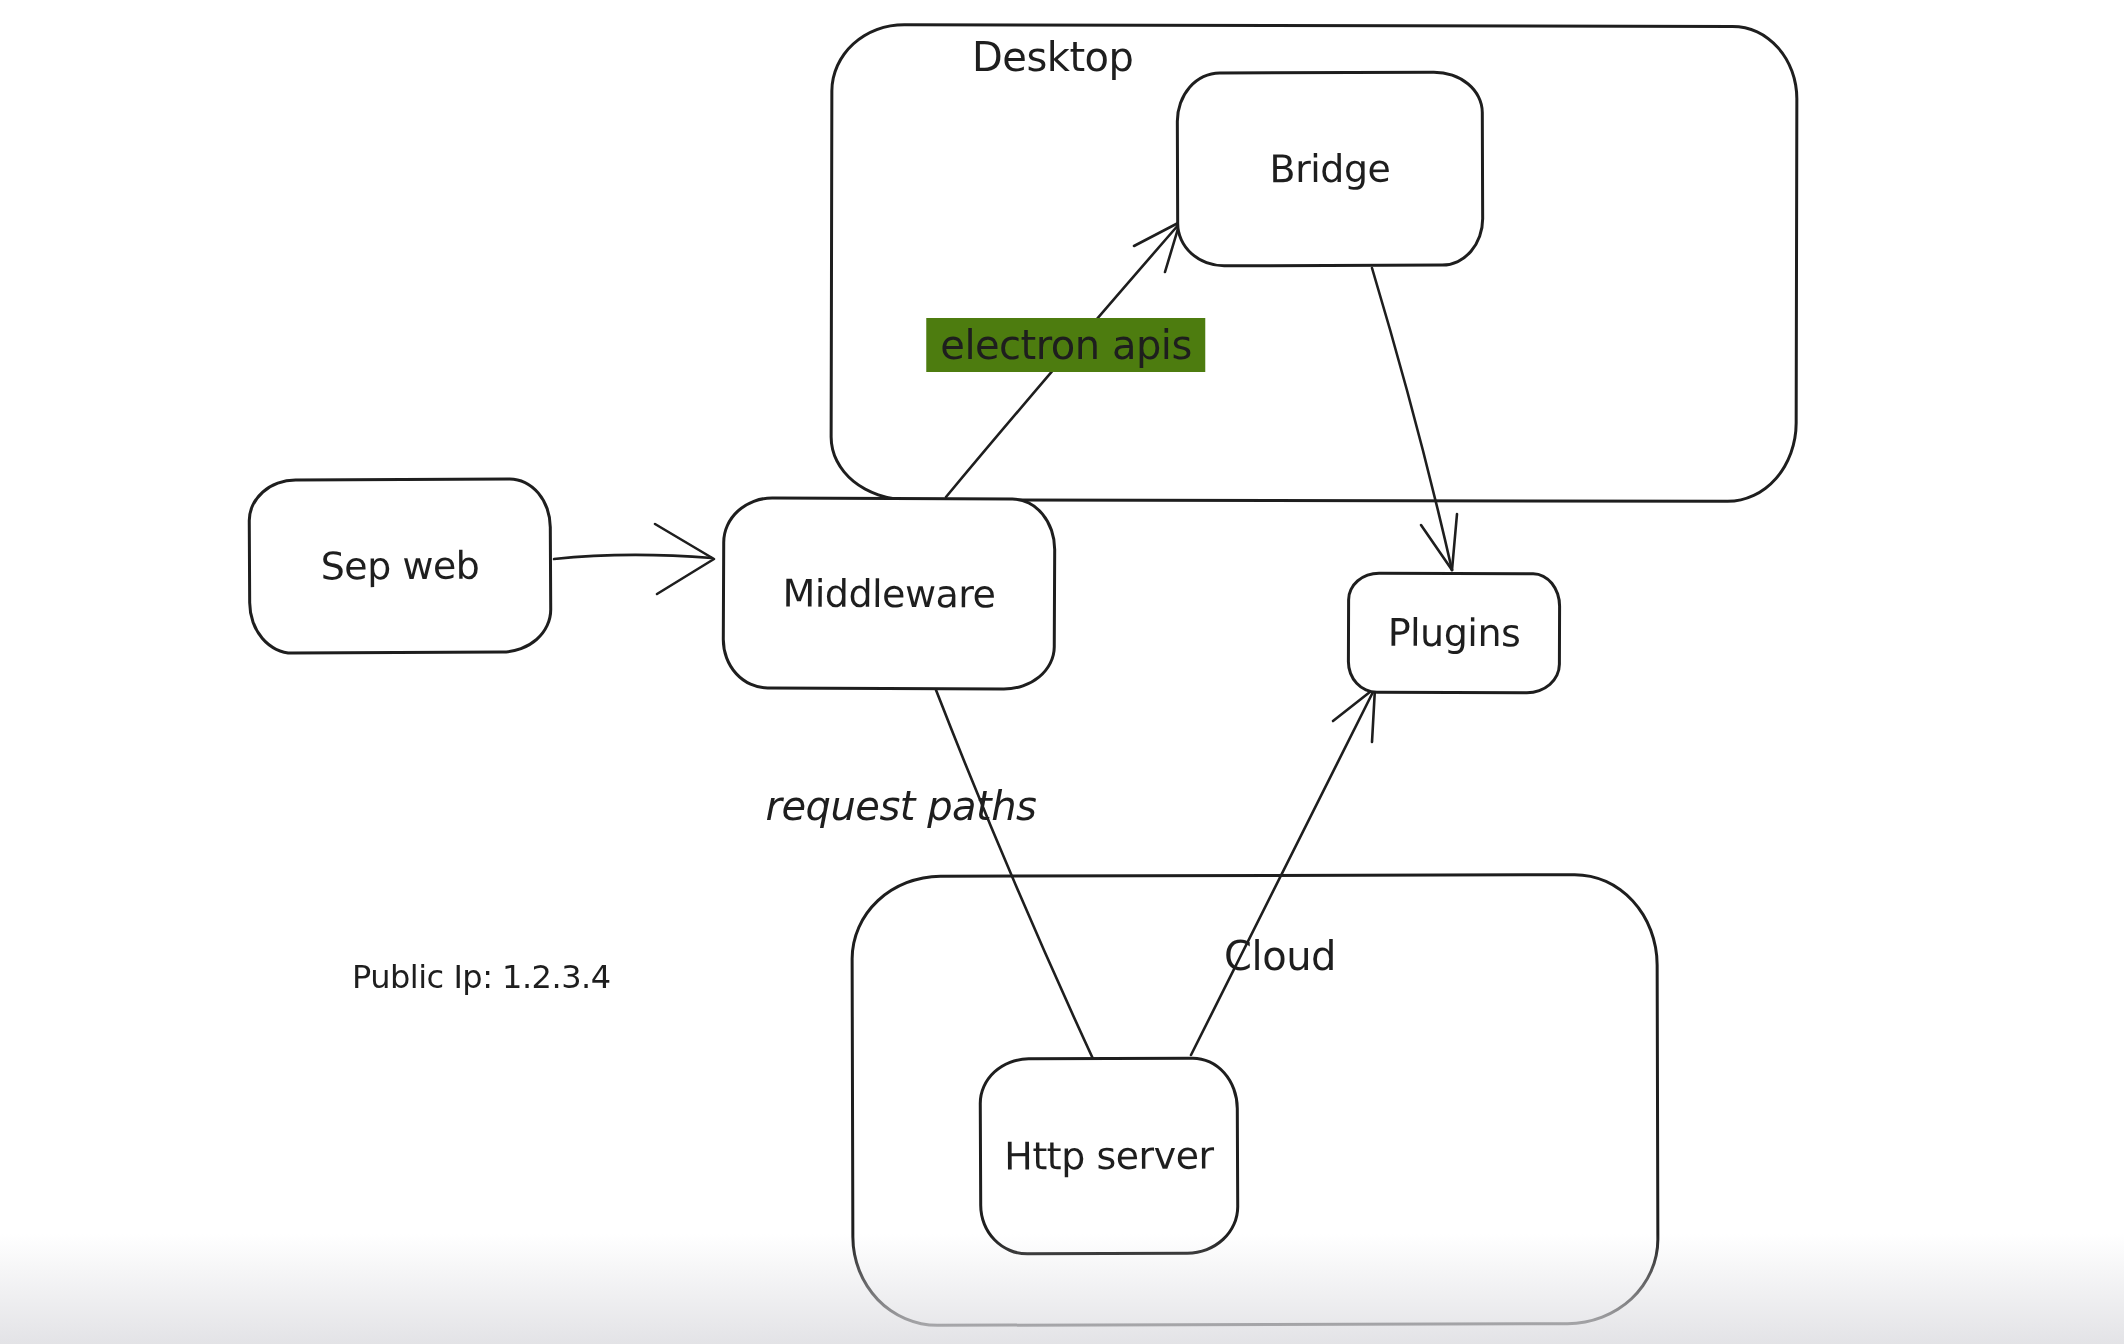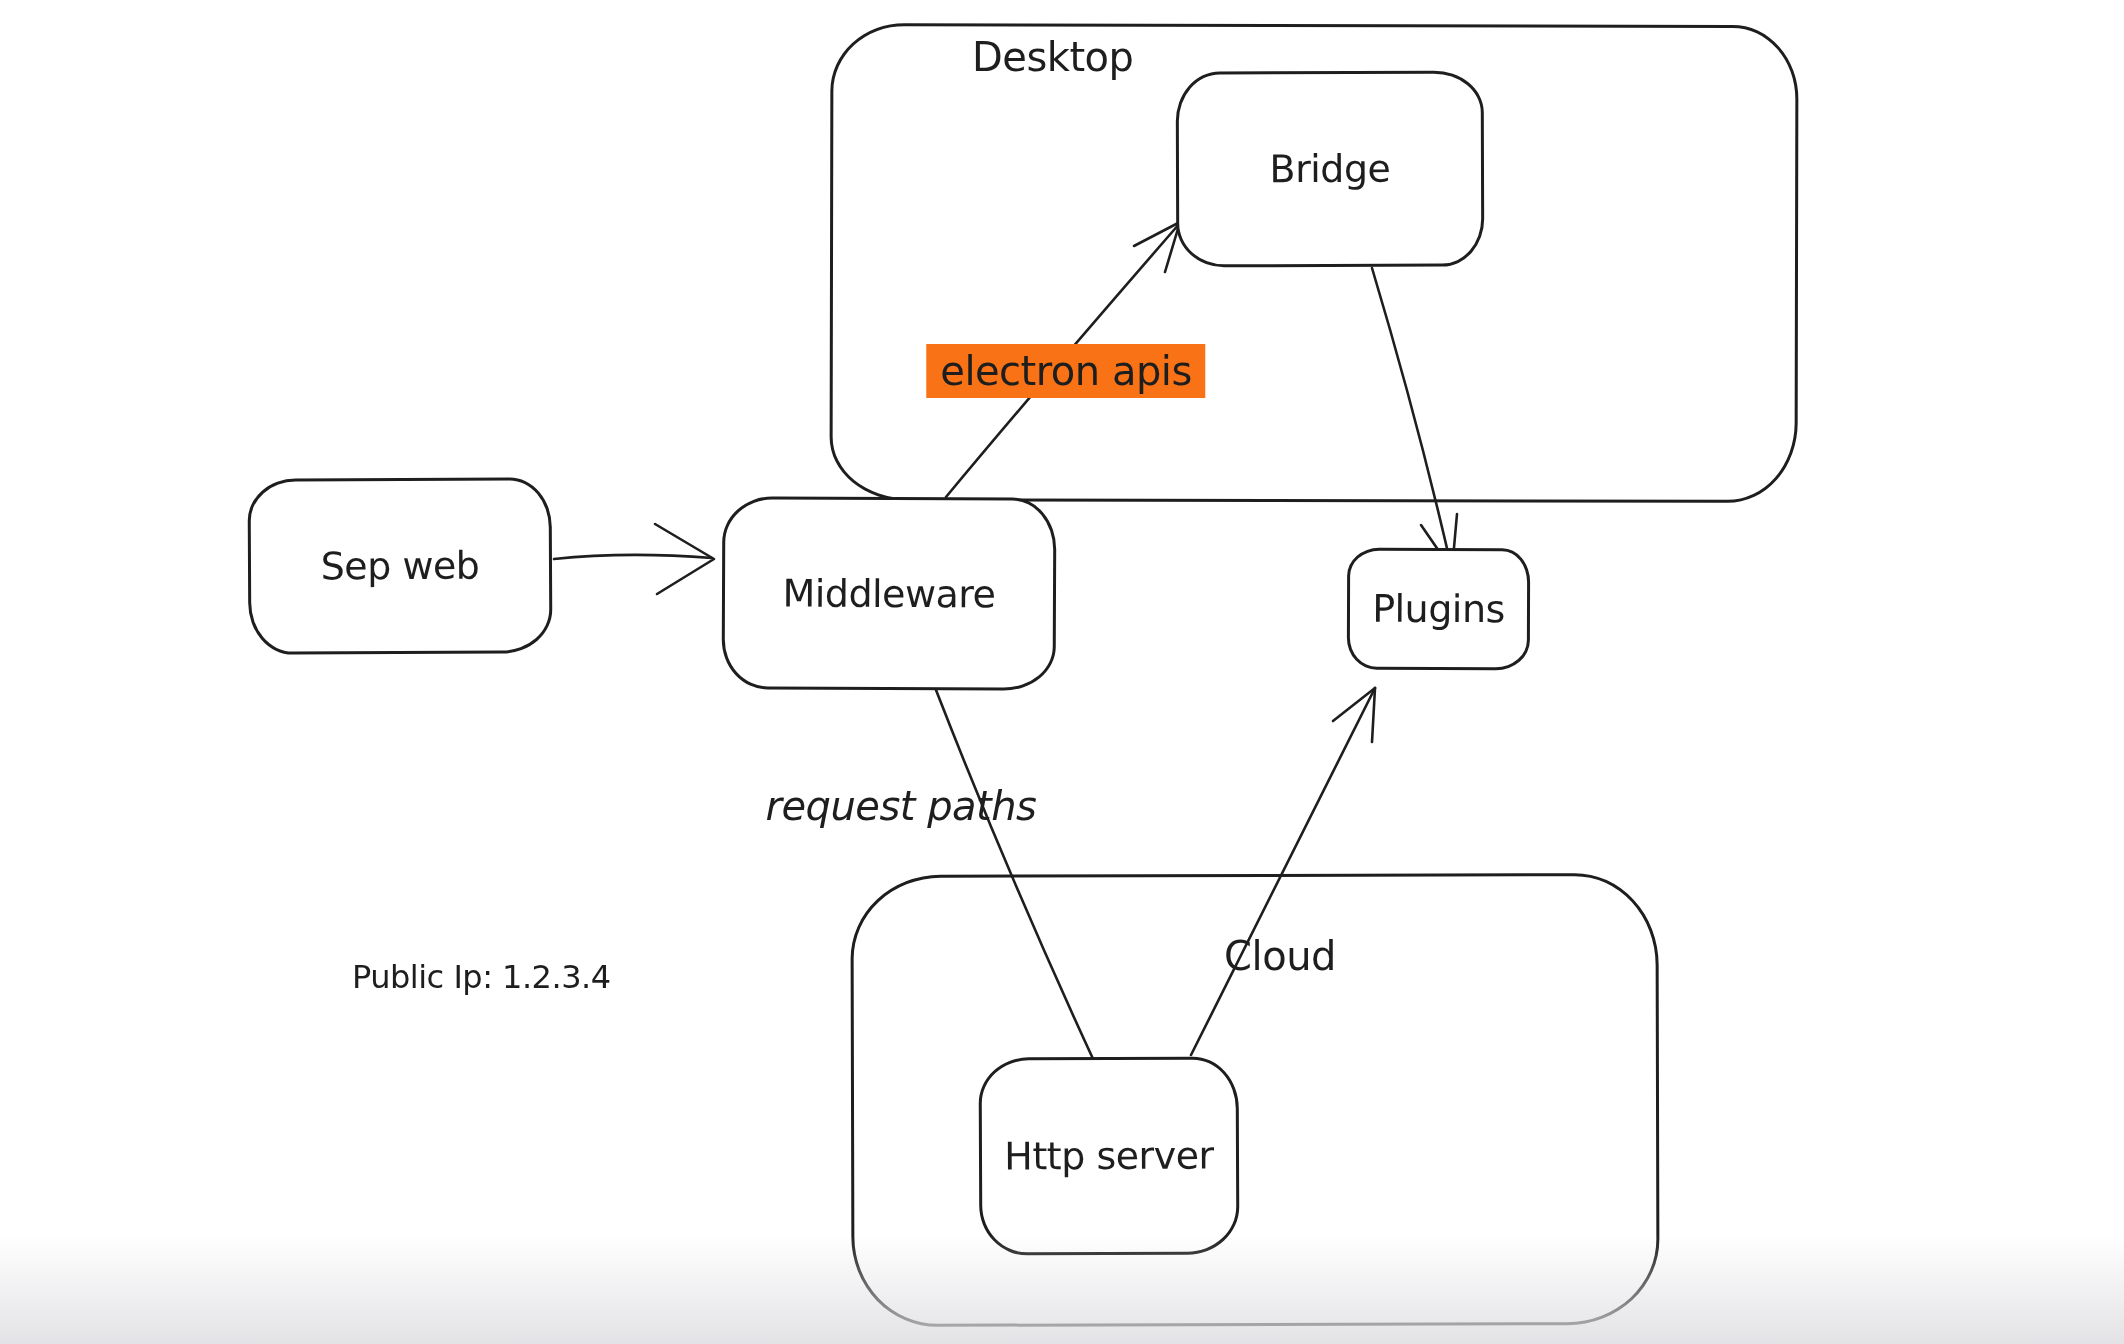--- a/index.html
+++ b/index.html
@@ -54,43 +54,43 @@
     left: 722px; top: 497px; width: 334px; height: 193px;
     border-radius: 50px 44px 52px 46px / 46px 52px 44px 50px;
     transform: rotate(0.25deg);
   }
   #bridge-box {
     left: 1176px; top: 71px; width: 308px; height: 196px;
     border-radius: 44px 50px 42px 48px / 50px 42px 48px 44px;
     transform: rotate(-0.2deg);
   }
   #plugins-box {
-    left: 1347px; top: 548px; width: 183px; height: 122px;
+    left: 1347px; top: 572px; width: 214px; height: 122px;
     border-radius: 32px 28px 34px 30px / 28px 34px 30px 32px;
     transform: rotate(0.2deg);
   }
   #http-server-box {
     left: 979px; top: 1057px; width: 260px; height: 198px;
     border-radius: 50px 46px 52px 48px / 46px 52px 48px 50px;
     transform: rotate(-0.25deg);
   }
 
   
   .float-label {
     position: absolute;
     font-size: 40px;
     letter-spacing: -0.5px;
     white-space: nowrap;
   }
   #desktop-label { left: 972px; top: 34px; }
   #cloud-label   { left: 1280px; top: 956px; transform: translate(-50%, -50%); }
   #edge-label-electron {
-    left: 1066px; top: 371px;
+    left: 1066px; top: 345px;
     transform: translate(-50%, -50%);
-    background: #f97316;
+    background: #4d7c0f;
     padding: 4px 14px;
   }
   #edge-label-request {
     left: 901px; top: 806px;
     transform: translate(-50%, -50%);
     font-style: italic;
   }
   #note-block { left: 352px; top: 950px; }
   .note-line {
     font-size: 32px;

